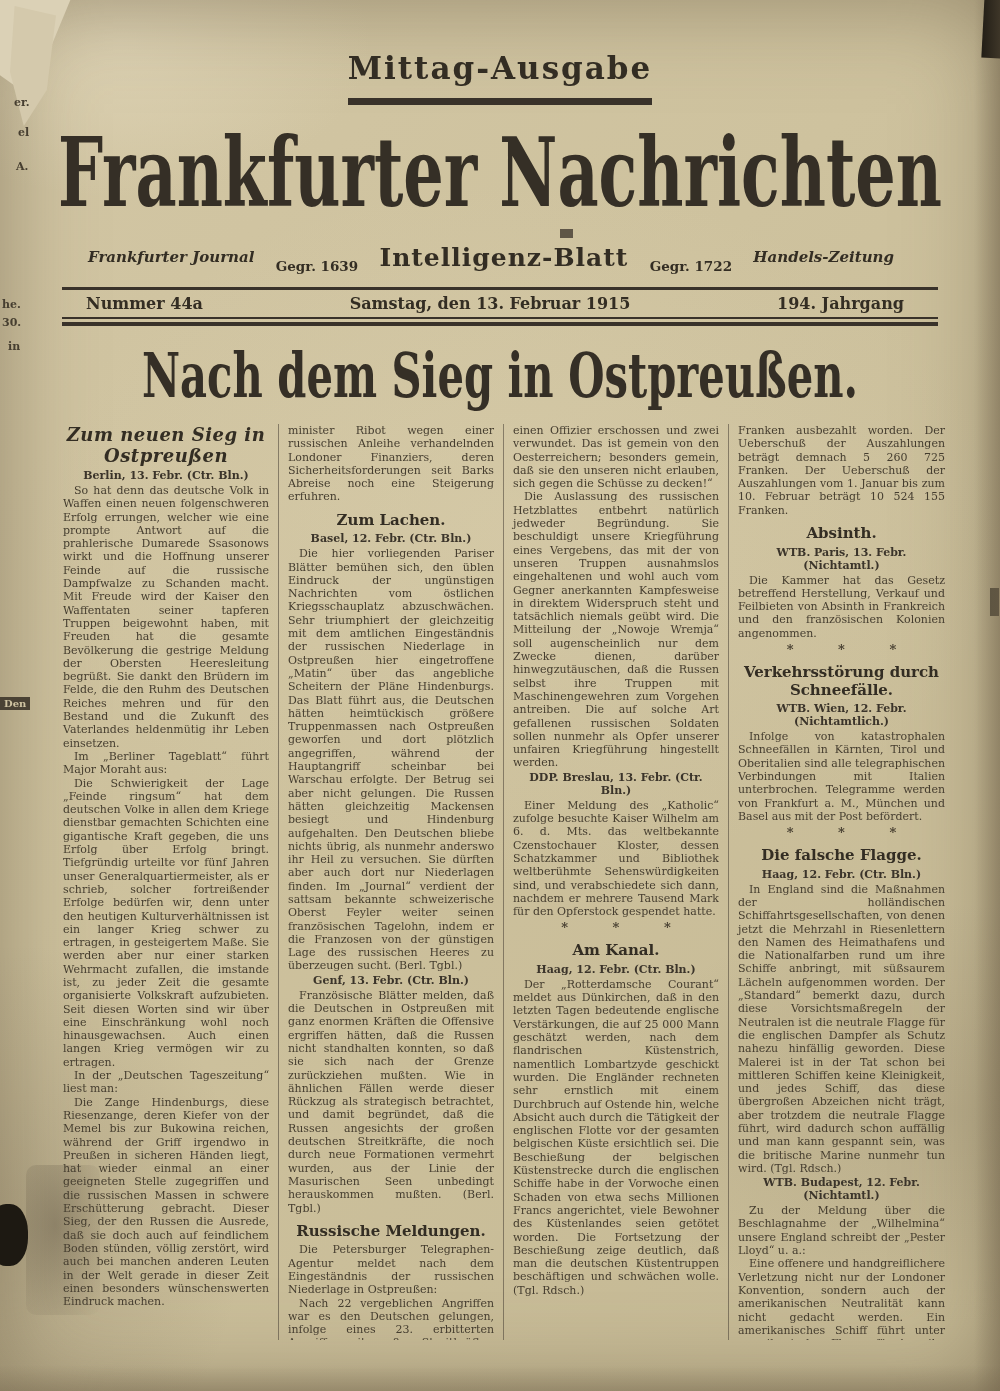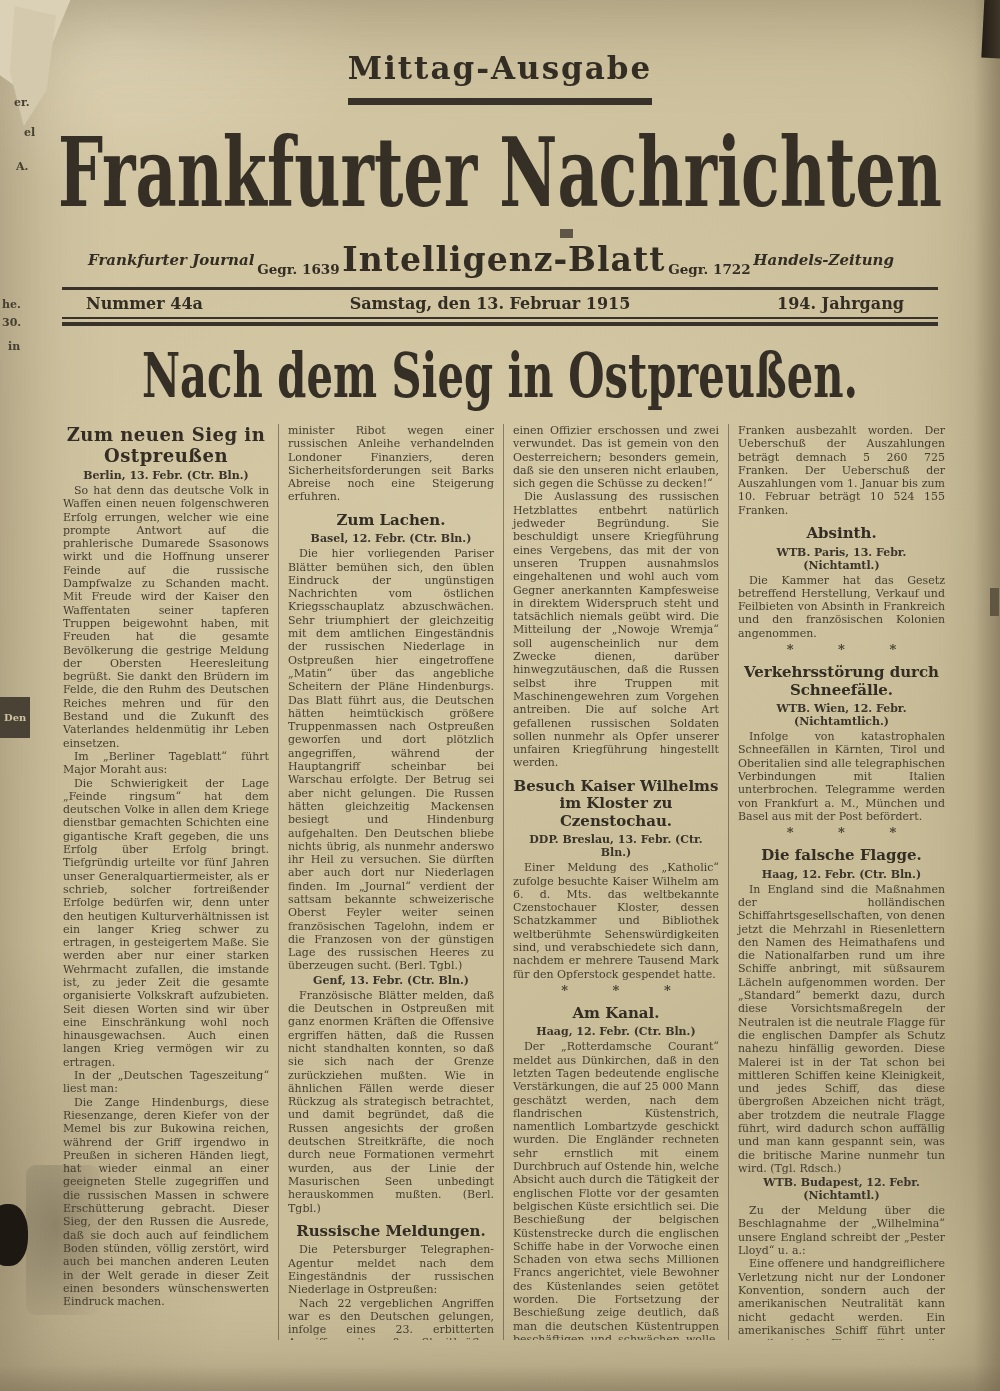--- a/index.html
+++ b/index.html
@@ -16,54 +16,54 @@
   }
   .edition{position:absolute;top:50px;left:0;right:0;text-align:center;
     font-size:31px;font-weight:bold;letter-spacing:2px;color:#332d23;}
   .edition-bar{position:absolute;top:98px;left:348px;width:304px;height:7px;background:#39322a;}
   .masthead-svg{position:absolute;top:106px;left:55px;}
   .printer-mark{position:absolute;top:229px;left:560px;width:13px;height:9px;background:#39322a;opacity:.75;}
   .subrow{position:absolute;top:240px;left:88px;width:806px;display:flex;
     justify-content:space-between;align-items:center;font-weight:bold;color:#332d23;}
   .subrow .small{font-size:15px;font-style:italic;}
   .subrow .founded{font-size:13.5px;margin-top:18px;}
-  .subrow .big{font-size:33px;letter-spacing:1px;}
+  .subrow .big{font-size:25px;letter-spacing:1px;}
   .rule-thin{position:absolute;top:287px;left:62px;width:876px;height:3px;background:#39322a;}
   .issuerow{position:absolute;top:294px;left:86px;width:818px;display:flex;
     justify-content:space-between;align-items:baseline;font-size:16px;font-weight:bold;color:#332d23;gap:46px;}
   .rule-double{position:absolute;top:317px;left:62px;width:876px;height:3px;
     border-top:2px solid #39322a;border-bottom:4px solid #39322a;}
   .headline-svg{position:absolute;top:331px;left:56px;}
   .columns{position:absolute;top:424px;left:54px;width:900px;height:916px;
     display:grid;grid-template-columns:repeat(4,1fr);overflow:hidden;}
   .col{padding:0 9px;border-right:1px solid rgba(57,50,42,.5);overflow:hidden;min-width:0;}
   .col:last-child{border-right:none;}
   .blk{margin:0;color:#453d2f;}
   .blk.lead_heading{font-weight:bold;font-size:18px;line-height:21px;text-align:center;
-    margin:0 0 3px;letter-spacing:.5px;color:#332d23;}
+    margin:0 0 3px;letter-spacing:.5px;color:#332d23;font-style:italic;}
   .blk.heading{font-weight:bold;font-size:15px;line-height:17.5px;text-align:center;
     margin:8px 0 3px;color:#332d23;}
   .blk.dateline{font-weight:bold;font-size:11px;text-align:center;margin:1px 0 2px;color:#3b342a;}
   .blk.para,.blk.para_cont{font-size:11px;line-height:13.3px;text-align:justify;}
   .blk.para{text-indent:11px;}
   .blk.separator{text-align:center;font-size:13px;font-weight:bold;letter-spacing:20px;
     padding-left:20px;margin:4px 0 0;line-height:12px;}
   
   .torn1{position:absolute;top:-4px;left:-6px;width:78px;height:96px;background:#dbd1b6;
     clip-path:polygon(0 0,100% 0,72% 55%,38% 100%,0 78%);box-shadow:2px 2px 5px rgba(70,60,40,.35);}
   .torn2{position:absolute;top:6px;left:10px;width:46px;height:120px;background:#d4c9ac;
     clip-path:polygon(10% 0,100% 8%,80% 70%,30% 100%,0 55%);}
   .frag{position:absolute;font-weight:bold;font-size:11px;color:#463e30;}
   .frag1{top:96px;left:14px;}
-  .frag2{top:126px;left:24px;}
+  .frag2{top:126px;left:18px;}
   .frag3{top:160px;left:16px;}
   .frag4{top:298px;left:2px;}
   .frag5{top:316px;left:2px;}
   .frag6{top:340px;left:8px;}
-  .frag7{top:697px;left:0px;background:#4a4234;color:#cfc3a1;padding:15px 4px;font-size:10px;}
+  .frag7{top:697px;left:0px;background:#4a4234;color:#cfc3a1;padding:1px 4px;font-size:10px;}
   .smudge-bl{position:absolute;top:1165px;left:26px;width:74px;height:150px;border-radius:10px;
     background:radial-gradient(ellipse at 40% 40%, rgba(82,72,56,.38), rgba(82,72,56,.10) 70%, transparent);}
   .blob-bl{position:absolute;top:1204px;left:-12px;width:40px;height:62px;border-radius:45%;
     background:#1d1912;}
   .bar-tr{position:absolute;top:-6px;right:-3px;width:20px;height:64px;background:#16130e;
     transform:rotate(3deg);}
   .dash-r{position:absolute;top:588px;right:1px;width:9px;height:28px;background:rgba(40,35,28,.65);}
   .strip-r{position:absolute;top:0;right:0;width:26px;height:100%;
     background:linear-gradient(to left, rgba(110,96,72,.45), transparent);}
   .strip-b{position:absolute;bottom:0;left:0;width:100%;height:26px;
@@ -137,21 +137,20 @@
         <p class="blk para">Die hier vorliegenden Pariser Blätter bemühen sich, den üblen Eindruck der ungünstigen Nachrichten vom östlichen Kriegsschauplatz abzuschwächen. Sehr triumphiert der gleichzeitig mit dem amtlichen Eingeständnis der russischen Niederlage in Ostpreußen hier eingetroffene „Matin“ über das angebliche Scheitern der Pläne Hindenburgs. Das Blatt führt aus, die Deutschen hätten heimtückisch größere Truppenmassen nach Ostpreußen geworfen und dort plötzlich angegriffen, während der Hauptangriff scheinbar bei Warschau erfolgte. Der Betrug sei aber nicht gelungen. Die Russen hätten gleichzeitig Mackensen besiegt und Hindenburg aufgehalten. Den Deutschen bliebe nichts übrig, als nunmehr anderswo ihr Heil zu versuchen. Sie dürften aber auch dort nur Niederlagen finden. Im „Journal“ verdient der sattsam bekannte schweizerische Oberst Feyler weiter seinen französischen Tagelohn, indem er die Franzosen von der günstigen Lage des russischen Heeres zu überzeugen sucht. (Berl. Tgbl.)</p>
         <div class="blk dateline">Genf, 13. Febr. (Ctr. Bln.)</div>
         <p class="blk para">Französische Blätter melden, daß die Deutschen in Ostpreußen mit ganz enormen Kräften die Offensive ergriffen hätten, daß die Russen nicht standhalten konnten, so daß sie sich nach der Grenze zurückziehen mußten. Wie in ähnlichen Fällen werde dieser Rückzug als strategisch betrachtet, und damit begründet, daß die Russen angesichts der großen deutschen Streitkräfte, die noch durch neue Formationen vermehrt wurden, aus der Linie der Masurischen Seen unbedingt herauskommen mußten. (Berl. Tgbl.)</p>
         <div class="blk heading">Russische Meldungen.</div>
         <p class="blk para">Die Petersburger Telegraphen-Agentur meldet nach dem Eingeständnis der russischen Niederlage in Ostpreußen:</p>
         <p class="blk para">Nach 22 vergeblichen Angriffen war es den Deutschen gelungen, infolge eines 23. erbitterten Angriffes mit großen Streitkräften die Koginska zu besetzen. Aber sie wurden infolge eines heftigen Bajonettkampfes wieder von ihr vertrieben und ließen 400 Tote auf dem Felde. Die Festung Przemysl erschöpft sich in vergeblichen Versuchen, sich einen Durchgang durch unsere sie blockierenden Truppen zu öffnen.</p>
       </div>
       <div class="col">
         <p class="blk para_cont">einen Offizier erschossen und zwei verwundet. Das ist gemein von den Oesterreichern; besonders gemein, daß sie den unseren nicht erlauben, sich gegen die Schüsse zu decken!“</p>
         <p class="blk para">Die Auslassung des russischen Hetzblattes entbehrt natürlich jedweder Begründung. Sie beschuldigt unsere Kriegführung eines Vergebens, das mit der von unseren Truppen ausnahmslos eingehaltenen und wohl auch vom Gegner anerkannten Kampfesweise in direktem Widerspruch steht und tatsächlich niemals geübt wird. Die Mitteilung der „Nowoje Wremja“ soll augenscheinlich nur dem Zwecke dienen, darüber hinwegzutäuschen, daß die Russen selbst ihre Truppen mit Maschinengewehren zum Vorgehen antreiben. Die auf solche Art gefallenen russischen Soldaten sollen nunmehr als Opfer unserer unfairen Kriegführung hingestellt werden.</p>
-        <div class="blk heading">Besuch Kaiser Wilhelms im Kloster zu Czenstochau.</div>
         <div class="blk dateline">DDP. Breslau, 13. Febr. (Ctr. Bln.)</div>
         <p class="blk para">Einer Meldung des „Katholic“ zufolge besuchte Kaiser Wilhelm am 6. d. Mts. das weltbekannte Czenstochauer Kloster, dessen Schatzkammer und Bibliothek weltberühmte Sehenswürdigkeiten sind, und verabschiedete sich dann, nachdem er mehrere Tausend Mark für den Opferstock gespendet hatte.</p>
         <div class="blk separator">* * *</div>
         <div class="blk heading">Am Kanal.</div>
         <div class="blk dateline">Haag, 12. Febr. (Ctr. Bln.)</div>
         <p class="blk para">Der „Rotterdamsche Courant“ meldet aus Dünkirchen, daß in den letzten Tagen bedeutende englische Verstärkungen, die auf 25 000 Mann geschätzt werden, nach dem flandrischen Küstenstrich, namentlich Lombartzyde geschickt wurden. Die Engländer rechneten sehr ernstlich mit einem Durchbruch auf Ostende hin, welche Absicht auch durch die Tätigkeit der englischen Flotte vor der gesamten belgischen Küste ersichtlich sei. Die Beschießung der belgischen Küstenstrecke durch die englischen Schiffe habe in der Vorwoche einen Schaden von etwa sechs Millionen Francs angerichtet, viele Bewohner des Küstenlandes seien getötet worden. Die Fortsetzung der Beschießung zeige deutlich, daß man die deutschen Küstentruppen beschäftigen und schwächen wolle. (Tgl. Rdsch.)</p>
       </div>
       <div class="col">
         <p class="blk para_cont">Franken ausbezahlt worden. Der Ueberschuß der Auszahlungen beträgt demnach 5 260 725 Franken. Der Ueberschuß der Auszahlungen vom 1. Januar bis zum 10. Februar beträgt 10 524 155 Franken.</p>
         <div class="blk heading">Absinth.</div>

